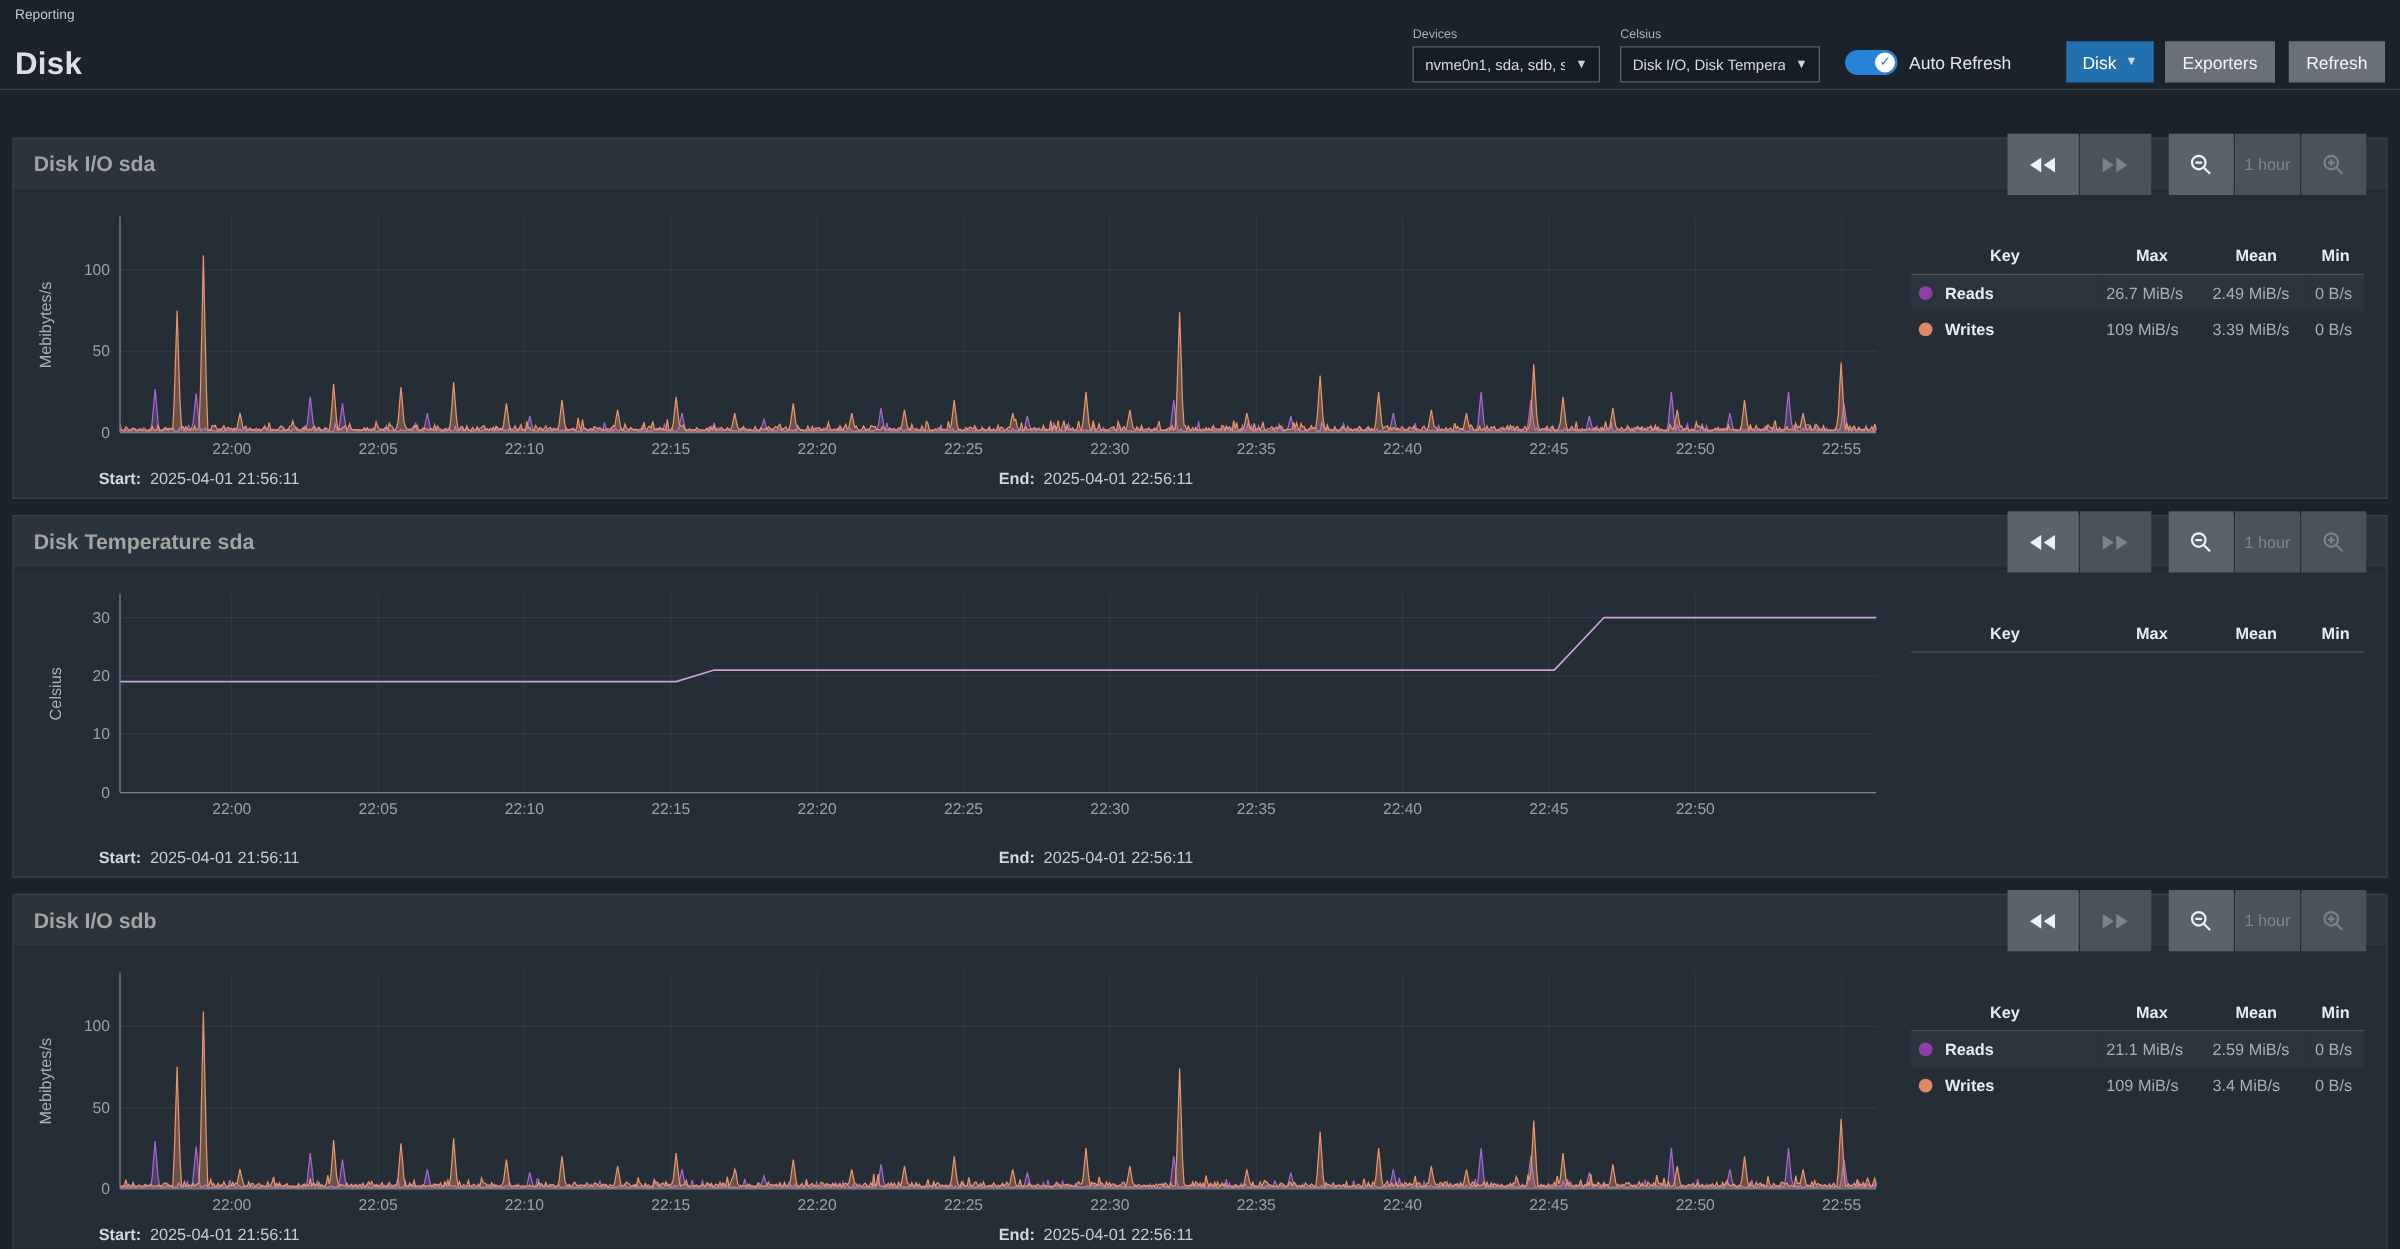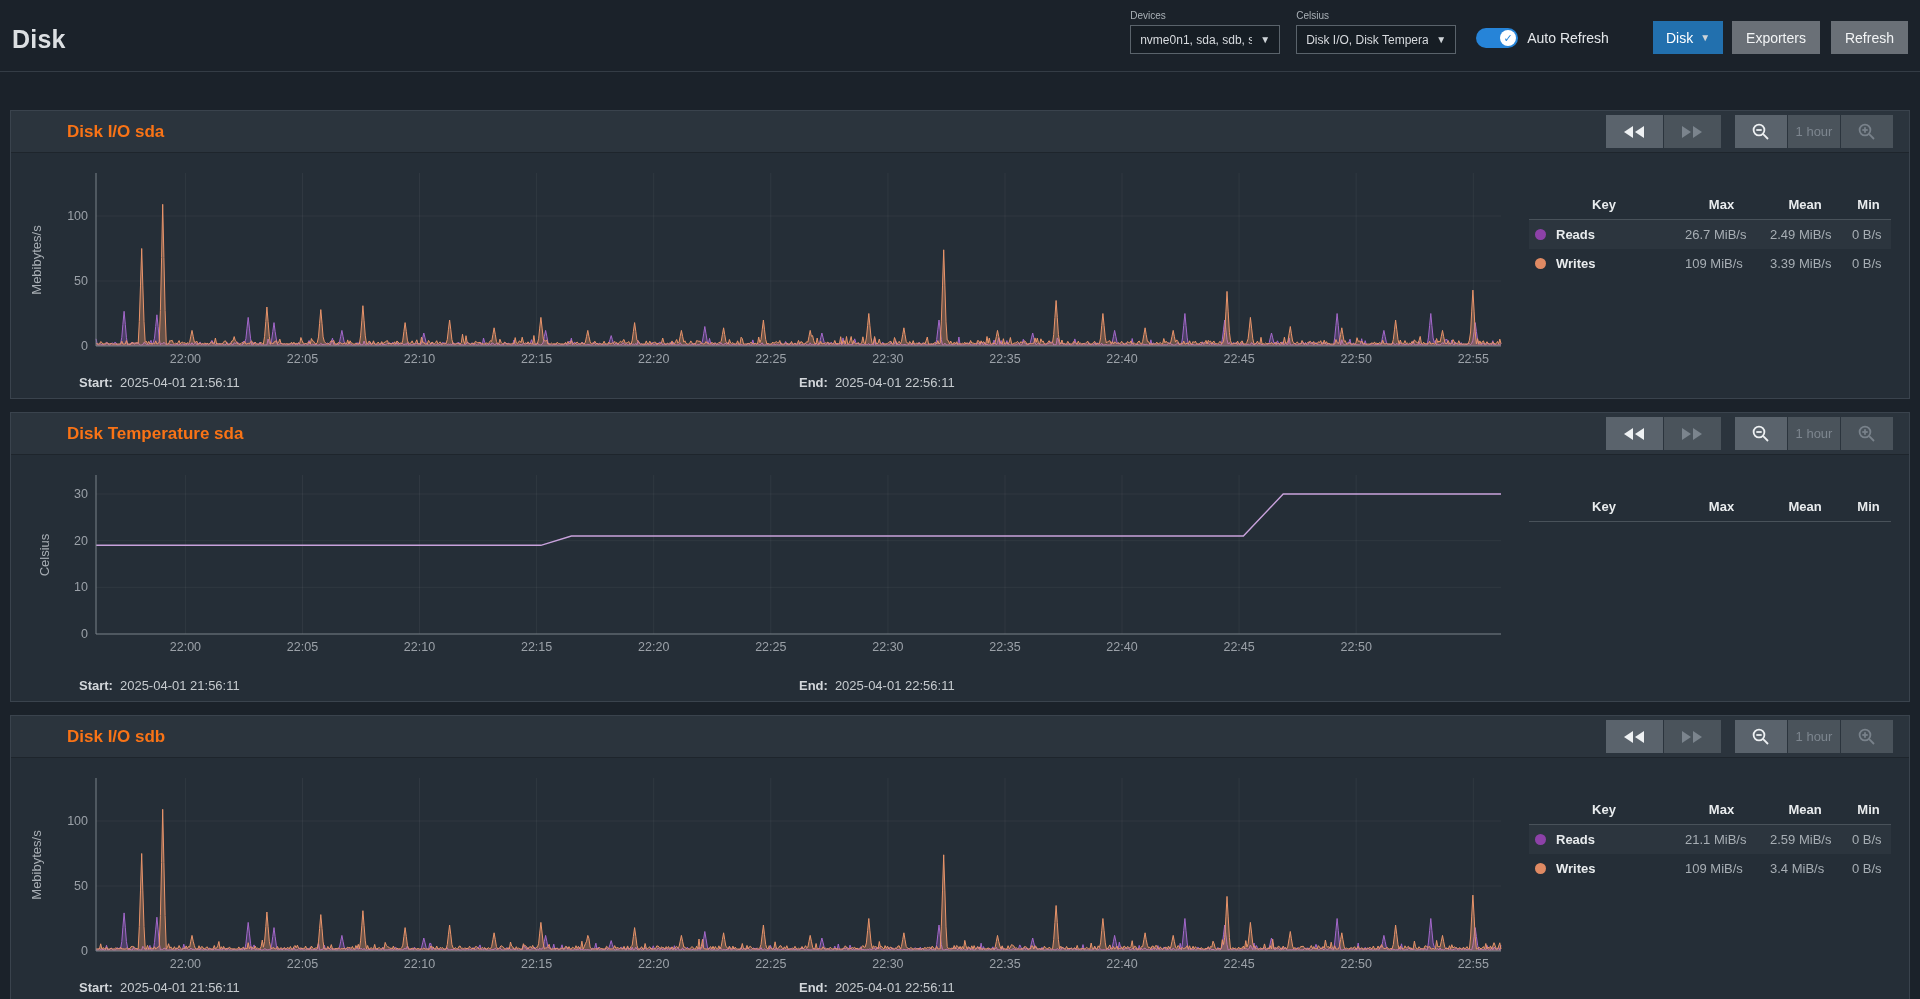--- a/index.html
+++ b/index.html
@@ -38,25 +38,25 @@
     display:inline-flex; align-items:center; gap:7px; font-family:inherit;
   }
   .btn.blue { background:#2270ae; padding:0 13px; margin-right:9px; }
   .btn.gray { background:#6a7077; padding:0 14px; color:#f2f4f5; }
   .btn + .btn.gray { }
   .btn.netdata { margin-left:11px; }
   
   main { padding:38px 10px 0 10px; display:flex; flex-direction:column; gap:13px; }
   .panel { background:#252e37; border:1px solid #3a434d; }
   .panel-header { height:42px; background:#2b343d; border-bottom:1px solid #1e252c; display:flex; align-items:center; padding:0 16px; }
-  .panel-title { font-size:17px; font-weight:bold; color:#f97316;margin-left:40px; }
+  .panel-title { font-size:17px; font-weight:bold; color:#a3a3a3; }
   .controls { margin-left:auto; display:flex; gap:14px; }
   .btn-group { display:flex; gap:1px; }
   .ctl {
-    width:57px; height:33px; border:none; background:#5a636c; cursor:pointer;
+    width:57px; height:49px; border:none; background:#5a636c; cursor:pointer;
     display:inline-flex; align-items:center; justify-content:center; font-family:inherit;
   }
   .btn-group.zoomgrp .ctl { width:52px; }
   .ctl.dim { background:#4a535b; }
   .ctl.range { font-size:13px; color:#7d868f; cursor:default; }
   .chart-area { position:relative; }
   .chart-area svg { display:block; }
   
   .legend { position:absolute; right:18px; top:38px; width:362px; font-size:13px; }
   .legend table { width:100%; border-collapse:collapse; }
@@ -69,20 +69,21 @@
   .dot { display:inline-block; width:11px; height:11px; border-radius:50%; margin-right:10px; vertical-align:-1px; }
   
   .range-row { position:relative; height:30px; font-size:13px; padding:7px 0 0 68px; color:#c6cbcf; }
   .range-row .lab { font-weight:bold; color:#d3d7db; margin-right:7px; }
   .range-row .end-block { position:absolute; left:788px; top:7px;text-align:right; }
 </style>
 </head>
 <body>
 
 <header class="topbar">
+  <div class="breadcrumb">Reporting</div>
   <div class="title-row">
     <h1 class="page-title">Disk</h1>
     <div class="toolbar">
       <div class="field">
         <label>Devices</label>
         <button class="select devices">
           <span class="sel-text">nvme0n1, sda, sdb, sdc,...</span>
           <span class="caret">▼</span>
         </button>
       </div>

